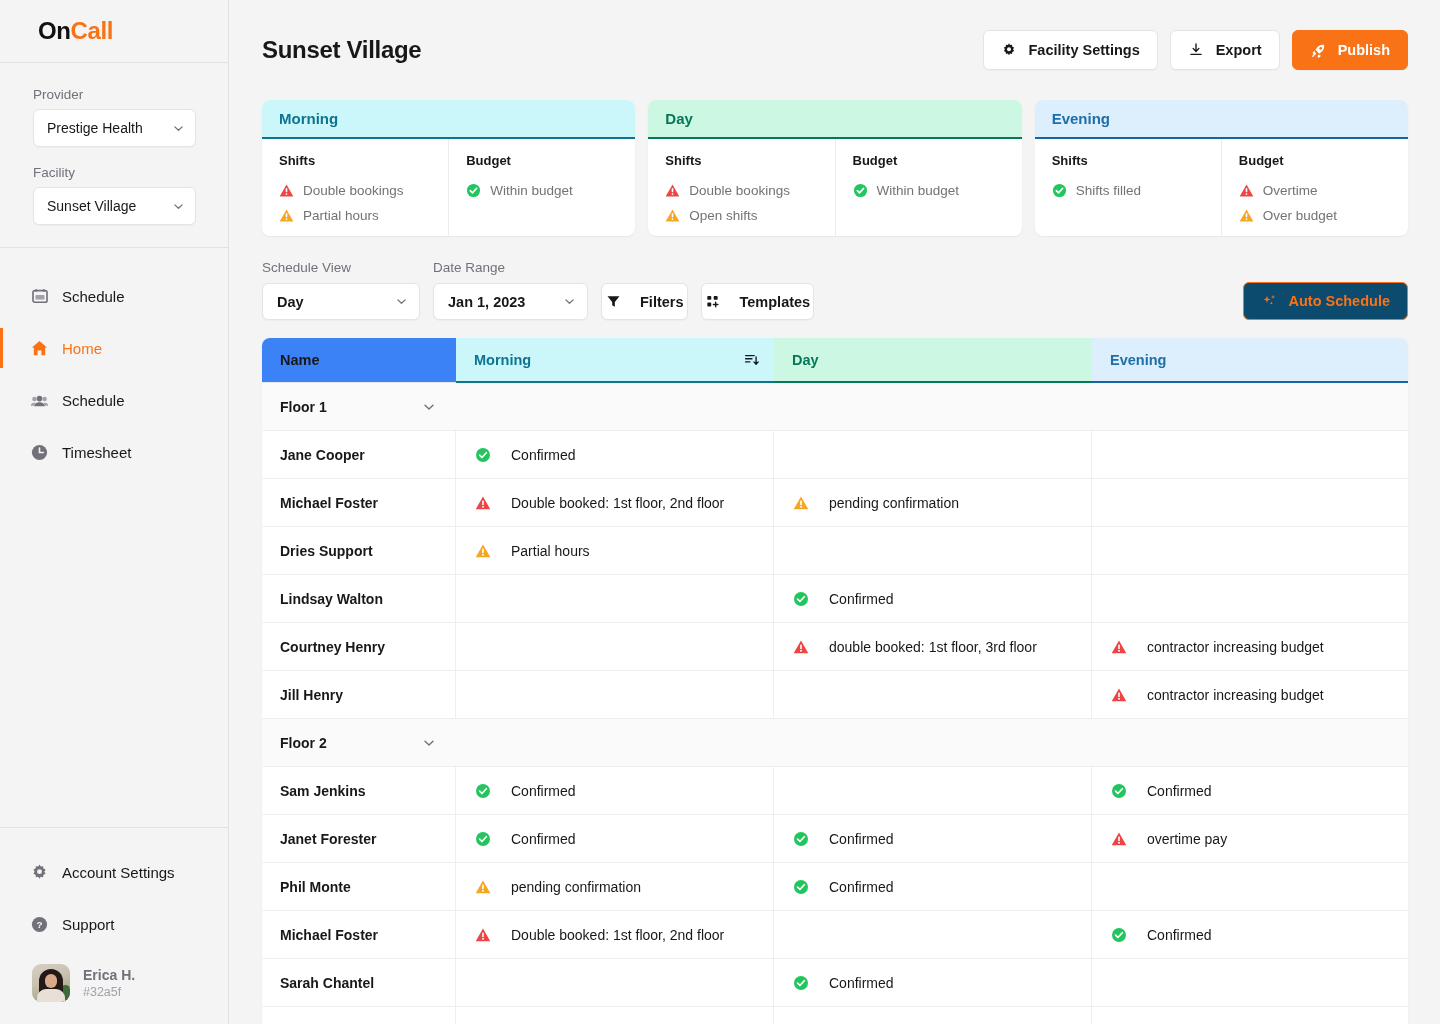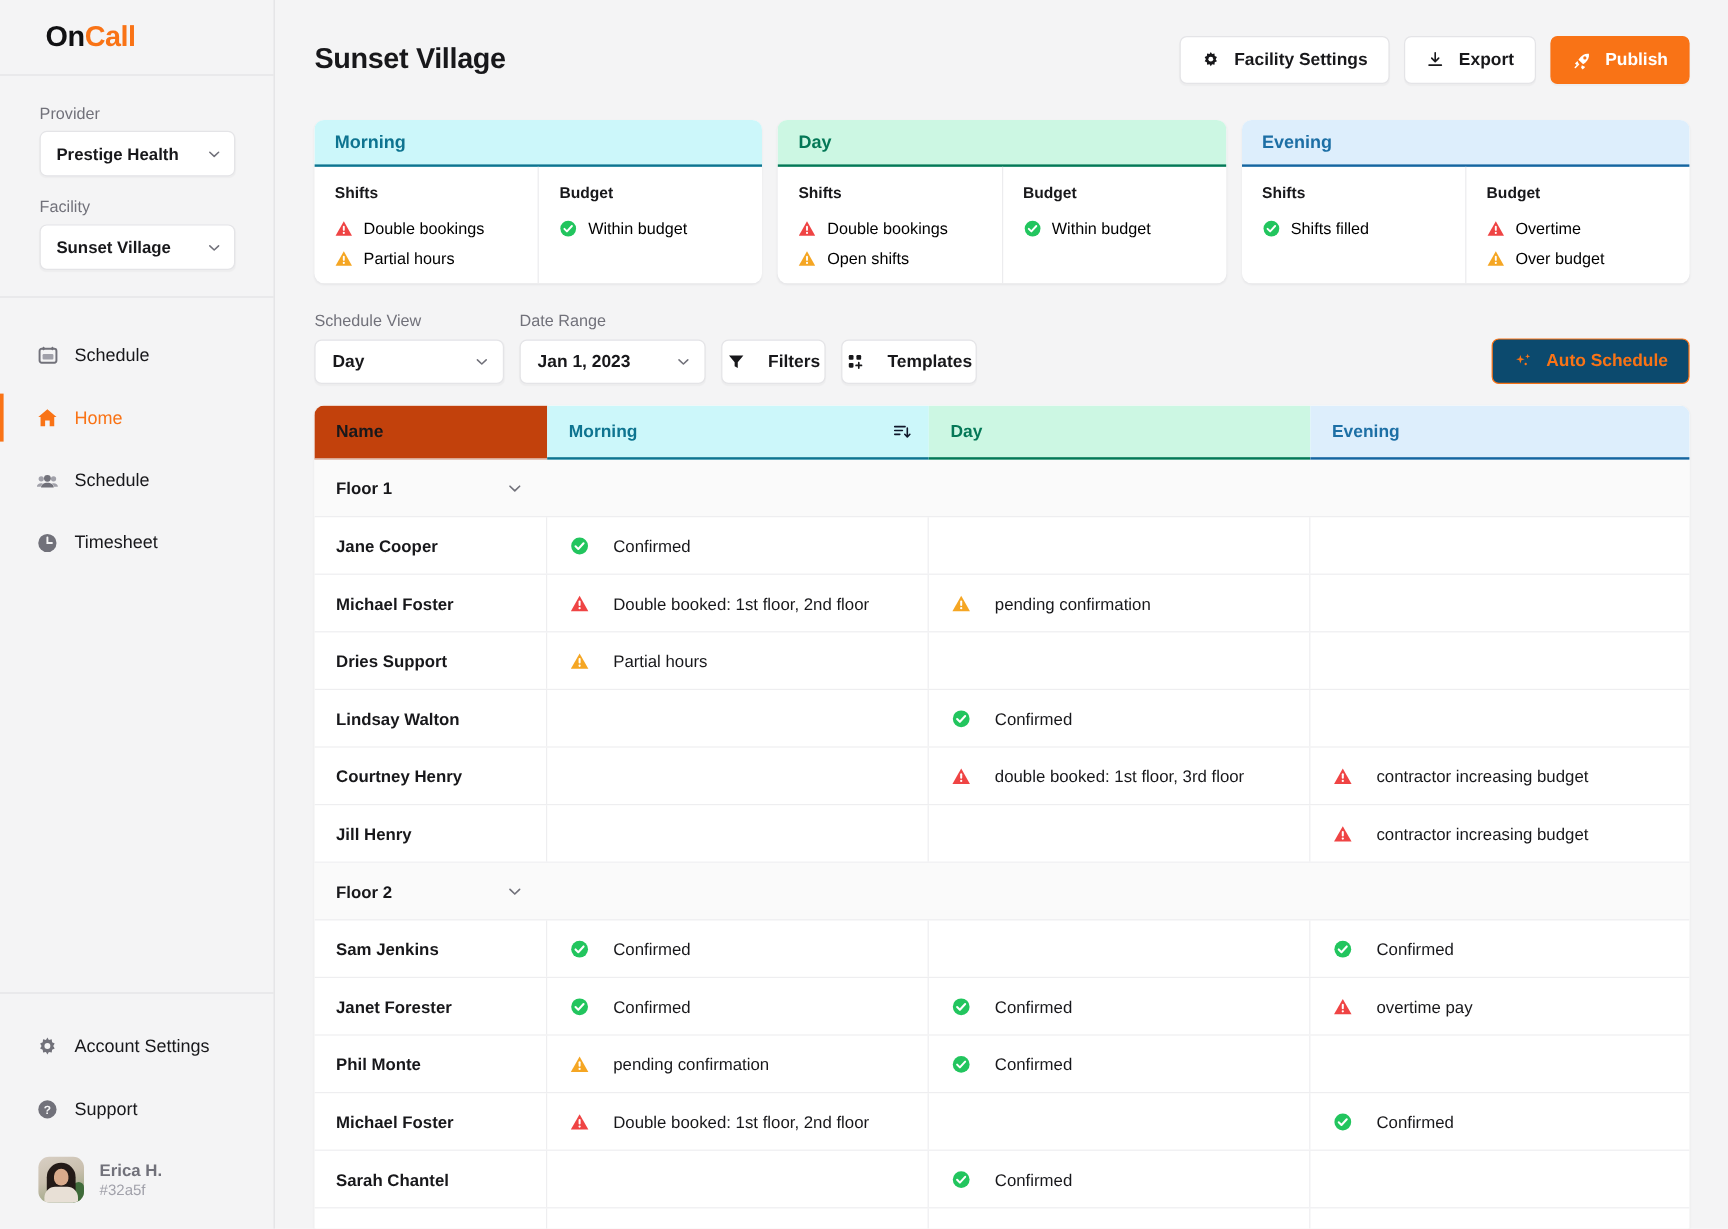--- a/index.html
+++ b/index.html
@@ -30,21 +30,21 @@
   .logo .on { color: #111113; }
   .logo .call { color: #f97316; }
 
   .filters-block { padding: 24px 32px 22px 33px; border-bottom: 1px solid #e2e2e4; }
   .field-label { font-size: 13.5px; color: #71717a; margin-bottom: 7px; }
   .field-label.second { margin-top: 18px; }
   .select-box {
     height: 38px; background: #fff; border: 1px solid #e4e4e7;
     border-radius: 6px; display: flex; align-items: center;
     justify-content: space-between; padding: 0 11px 0 13px;
-    font-size: 14px; color: #18181b; font-weight: 700;
+    font-size: 14px; color: #18181b; font-weight: 400;
     box-shadow: 0 1px 1px rgba(0,0,0,0.03);
   }
   .chev { width: 11px; height: 11px; flex: 0 0 11px; }
   .chev svg { display: block; }
 
   .nav { padding-top: 22px; }
   .nav-item {
     height: 52px; display: flex; align-items: center;
     padding-left: 30px; gap: 13px; position: relative;
     font-size: 15px; color: #18181b;
@@ -96,21 +96,21 @@
   .cards { display: flex; gap: 13px; padding: 0 32px 0 33px; }
   .card {
     flex: 1 1 0; background: #fff; border-radius: 8px; overflow: hidden;
     box-shadow: 0 1px 2px rgba(16,24,40,0.06);
   }
   .card-head { height: 39px; display: flex; align-items: center; padding-left: 17px; font-size: 15px; font-weight: 600; }
   .card-body { display: flex; height: 97px; }
   .card-col { flex: 1 1 0; padding: 14px 16px 0 17px; }
   .card-col + .card-col { border-left: 1px solid #ececee; }
   .col-title { font-size: 13px; font-weight: 700; color: #18181b; margin-bottom: 10px; }
-  .status-line { display: flex; align-items: center; gap: 9px; font-size: 13.5px; color: #000000; height: 25px; }
+  .status-line { display: flex; align-items: center; gap: 9px; font-size: 13.5px; color: #737373; height: 25px; }
   .sico { width: 15px; height: 15px; flex: 0 0 15px; display: flex; align-items: center; justify-content: center; }
 
   
   .toolbar { padding: 24px 32px 0 33px; display: flex; align-items: flex-end; gap: 13px; }
   .tb-group { display: flex; flex-direction: column; }
   .tb-label { font-size: 13.5px; color: #71717a; margin-bottom: 8px; }
   .tb-select {
     height: 37px; min-width: 158px; background: #fff; border: 1px solid #e4e4e7;
     border-radius: 6px; display: flex; align-items: center; justify-content: space-between;
     padding: 0 12px 0 14px; font-size: 14.5px; color: #18181b; font-weight: 600;
@@ -130,21 +130,21 @@
     font-size: 14.5px; font-weight: 600; color: #f97316;
   }
 
   
   .table-wrap {
     margin: 18px 32px 0 33px; background: #fff; border-radius: 8px 8px 0 0;
     box-shadow: 0 1px 2px rgba(16,24,40,0.06); overflow: hidden;
   }
   .thead { display: flex; height: 45px; }
   .th { display: flex; align-items: center; font-size: 14.5px; font-weight: 600; }
-  .th-name { flex: 0 0 194px; padding-left: 18px; color: #18181b; background: #c2410c; border-bottom: 1px solid #e9e9eb; }
+  .th-name { flex: 0 0 194px; padding-left: 18px; color: #18181b; background: #3b82f6; border-bottom: 1px solid #e9e9eb; }
   .th-morning { flex: 0 0 318px; padding: 0 14px 0 18px; background: #ccf7fa; color: #0e7490; border-bottom: 2px solid #0e7490; justify-content: space-between; }
   .th-day { flex: 0 0 318px; padding-left: 18px; background: #ccf7e3; color: #047857; border-bottom: 2px solid #047857; }
   .th-evening { flex: 1 1 auto; padding-left: 18px; background: #ddeefc; color: #1d6fa5; border-bottom: 2px solid #1565a0; }
 
   .group-row {
     display: flex; height: 48px; align-items: center; background: #fafafa;
     border-bottom: 1px solid #eeeef0;
   }
   .group-label {
     flex: 0 0 194px; padding-left: 18px; font-size: 14px; font-weight: 600; color: #18181b;

